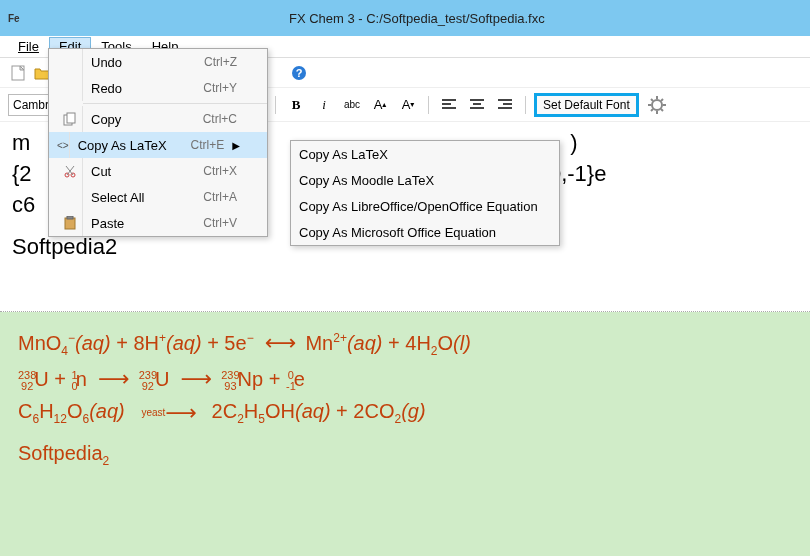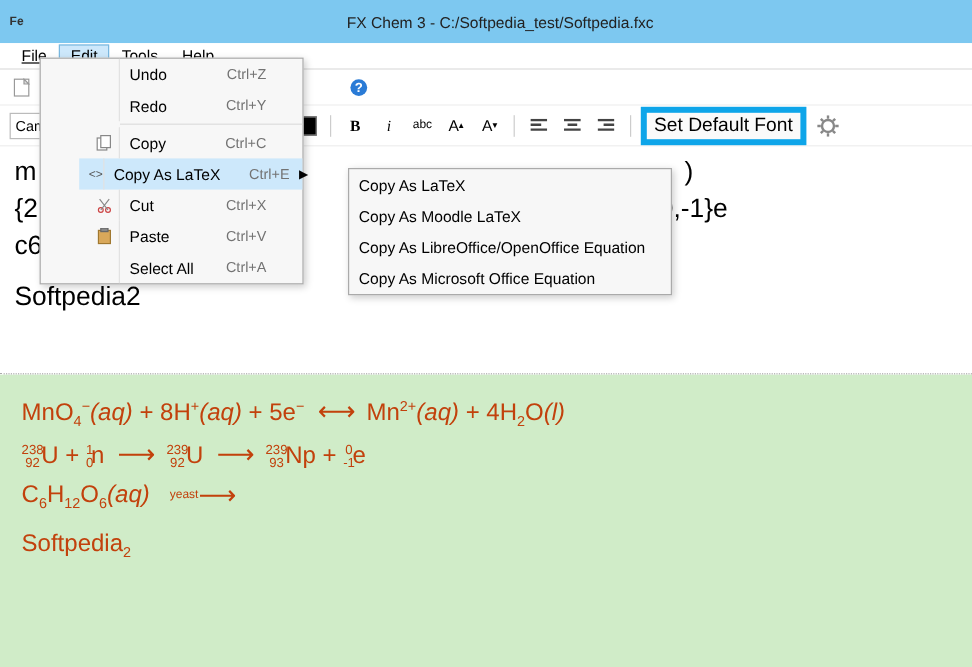--- a/index.html
+++ b/index.html
@@ -15,21 +15,21 @@
 
 .toolbar1 { height: 30px; display: flex; align-items: center; padding: 2px 8px; gap: 4px; border-bottom: 1px solid #eee; }
 .tb-icon { width: 20px; height: 20px; display: flex; align-items: center; justify-content: center; }
 .tb-sep { width: 1px; height: 18px; background: #ccc; margin: 0 4px; }
 
 .toolbar2 { height: 34px; display: flex; align-items: center; padding: 2px 8px; gap: 4px; border-bottom: 1px solid #eee; position: relative; z-index: 1; }
 .font-select { width: 170px; height: 22px; border: 1px solid #bbb; font-size: 12px; padding: 0 4px; background: #fff; }
 .size-select { width: 44px; height: 22px; border: 1px solid #bbb; font-size: 12px; padding: 0 4px; background: #fff; }
 .fmt-btn { width: 24px; height: 22px; border: 1px solid transparent; display: flex; align-items: center; justify-content: center; font-size: 13px; cursor: default; }
 .color-box { width: 18px; height: 16px; background: #000; border: 1px solid #888; }
-.set-default { font-size: 16px; padding: 2px 6px; border: 5px solid #0ea5e9; background: #fafafa; }
+.set-default { font-size: 12px; padding: 2px 6px; border: 3px solid #0ea5e9; background: #fafafa; }
 
 .editor { padding: 6px 12px; font-family: "Times New Roman", serif; font-size: 22px; line-height: 1.4; color: #000; background: #fff; height: 190px; border-bottom: 1px dotted #aaa; position: relative; }
 .editor .line { white-space: nowrap; }
 
 .output { background: #d0ecc8; padding: 18px 18px; font-family: "Times New Roman", serif; font-size: 20px; color: #c2410c; height: 254px; }
 .output .row { margin-bottom: 8px; }
 .frac-sup { font-size: 0.6em; vertical-align: super; }
 .frac-sub { font-size: 0.6em; vertical-align: sub; }
 .stack { display: inline-flex; flex-direction: column; align-items: center; font-size: 0.55em; line-height: 1; vertical-align: middle; margin-right: -2px; }
 .arrow { font-size: 1.1em; letter-spacing: -2px; }
@@ -40,21 +40,21 @@
 
 .dropdown { position: absolute; background: #f7f7f7; border: 1px solid #aaa; box-shadow: 2px 2px 6px rgba(0,0,0,.2); z-index: 10; font-size: 13px; }
 .dropdown .row { display: flex; align-items: center; height: 26px; padding: 0 30px 0 8px; cursor: default; white-space: nowrap; }
 .dropdown .row.hover { background: #cde8fb; }
 .dropdown .icon-col { width: 26px; display: flex; align-items: center; justify-content: center; border-right: 1px solid #e2e2e2; margin-right: 8px; height: 100%; }
 .dropdown .label { flex: 1; }
 .dropdown .shortcut { color: #737373; margin-left: 24px; font-size: 12px; }
 .dropdown .sep { height: 1px; background: #ddd; margin: 2px 0 2px 34px; }
 .dropdown .arrow-r { margin-left: 8px; font-size: 10px; }
 
-.edit-menu { top: 48px; left: 33px; width: 220px; padding-left: 32px; }
+.edit-menu { top: 48px; left: 48px; width: 220px; }
 .sub-menu { top: 140px; left: 290px; width: 270px; }
 
 svg { display: block; }
 </style>
 </head>
 <body>
 
 <div class="titlebar">
   <span class="app-icon">Fe</span>
   <span class="title">FX Chem 3 - C:/Softpedia_test/Softpedia.fxc</span>
@@ -171,20 +171,21 @@
         <span>0</span>
         <span>-1</span>
       </span>e
   </div>
   <div class="row">
     <span>C<span class="frac-sub">6</span>H<span class="frac-sub">12</span>O<span class="frac-sub">6</span><span class="italic">(aq)</span></span>
     &nbsp;&nbsp;<span class="yeast">
         <span class="lbl">yeast</span>
         <span class="arrow">⟶</span>
       </span>&nbsp;&nbsp;
+    <span>2C<span class="frac-sub">2</span>H<span class="frac-sub">5</span>OH<span class="italic">(aq)</span> + 2CO<span class="frac-sub">2</span><span class="italic">(g)</span></span>
   </div>
   <div style="height:8px"></div>
   <div class="row">Softpedia<span class="frac-sub">2</span></div>
 </div>
 
 <div class="dropdown edit-menu">
   <div class="row">
       <span class="icon-col"></span>
       <span class="label">Undo</span>
       <span class="shortcut">Ctrl+Z</span>
@@ -218,34 +219,34 @@
         <svg width="14" height="14">
           <circle cx="4" cy="11" r="2" fill="none" stroke="#c44"></circle>
           <circle cx="10" cy="11" r="2" fill="none" stroke="#c44"></circle>
           <path d="M4 11 L11 2 M10 11 L3 2" stroke="#888"></path>
         </svg>
       </span>
       <span class="label">Cut</span>
       <span class="shortcut">Ctrl+X</span>
     </div>
   <div class="row">
+      <span class="icon-col"></span>
+      <span class="label">Select All</span>
+      <span class="shortcut">Ctrl+A</span>
+    </div>
+  <div class="row">
       <span class="icon-col">
         <svg width="12" height="14">
           <rect x="1" y="2" width="10" height="11" fill="#d9a85a" stroke="#a07830"></rect>
           <rect x="3" y="0" width="6" height="3" fill="#888" stroke="#666"></rect>
         </svg>
       </span>
       <span class="label">Paste</span>
       <span class="shortcut">Ctrl+V</span>
     </div>
-  <div class="row">
-      <span class="icon-col"></span>
-      <span class="label">Select All</span>
-      <span class="shortcut">Ctrl+A</span>
-    </div>
 </div>
 
 <div class="dropdown sub-menu">
   <div class="row">
       <span class="label">Copy As LaTeX</span>
     </div>
   <div class="row">
       <span class="label">Copy As Moodle LaTeX</span>
     </div>
   <div class="row">

